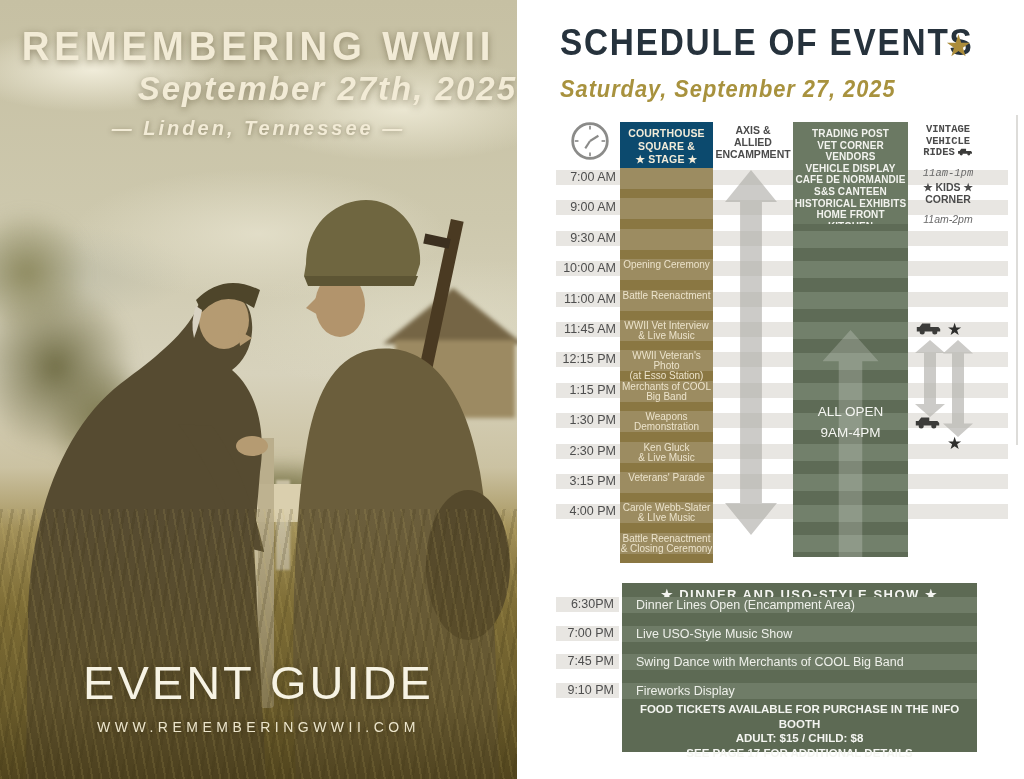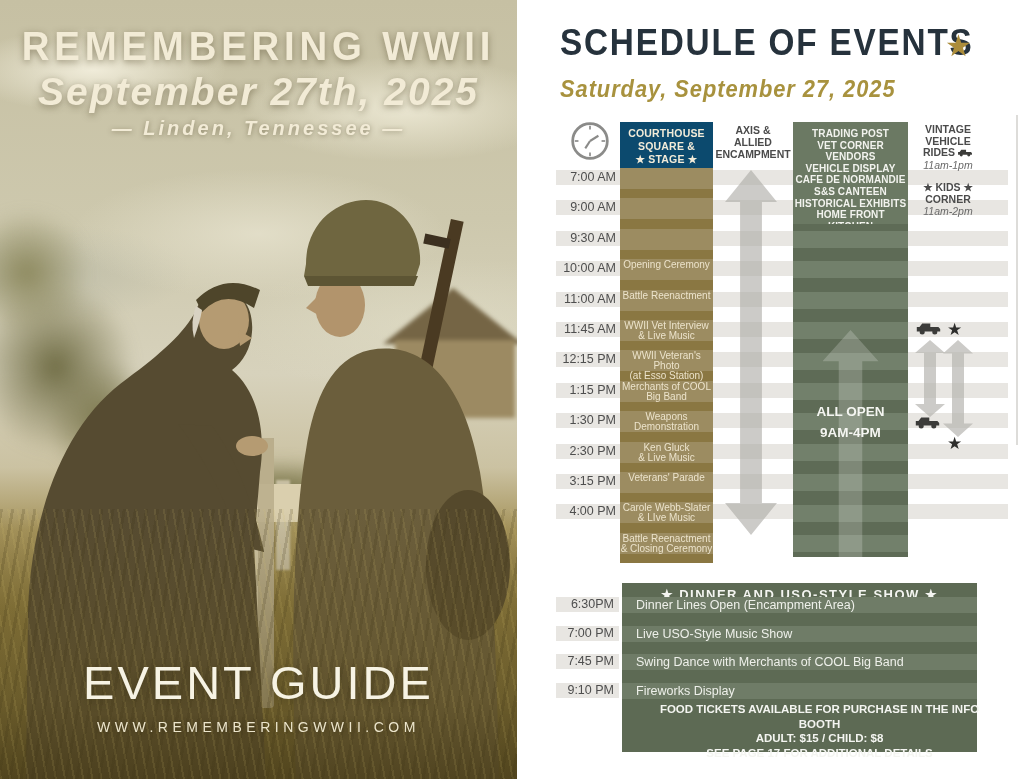--- a/index.html
+++ b/index.html
@@ -38,22 +38,22 @@
       repeating-linear-gradient(90deg, rgba(205,197,170,.9) 0 14px, rgba(205,197,170,0) 14px 34px);}
   .grass-tex{position:absolute;left:0;bottom:0;width:100%;height:270px;
     background:
       repeating-linear-gradient(100deg, rgba(60,50,20,.18) 0 3px, rgba(60,50,20,0) 3px 11px),
       repeating-linear-gradient(80deg, rgba(210,190,110,.12) 0 2px, rgba(210,190,110,0) 2px 9px),
       linear-gradient(180deg, rgba(138,120,60,0) 0%, rgba(95,81,38,.55) 70%, rgba(74,62,26,.8) 100%);}
   .figures{position:absolute;inset:0;}
   .poster-text{position:absolute;left:0;width:100%;text-align:center;color:#f2ebd6;}
   .p-title{top:24px;font-size:40px;font-weight:700;letter-spacing:5px;
            text-shadow:0 2px 8px rgba(80,70,40,.5);transform:scaleX(.96);}
-  .p-date{top:70px;font-size:39px;font-weight:700;font-style:italic;letter-spacing:2px;
-          text-shadow:0 2px 7px rgba(80,70,40,.5);}
+  .p-date{top:70px;font-size:33px;font-weight:700;font-style:italic;letter-spacing:2px;
+          text-shadow:0 2px 7px rgba(80,70,40,.5);text-align:right;}
   .p-loc{top:117px;font-size:20px;font-weight:700;font-style:italic;letter-spacing:3px;
          text-shadow:0 1px 5px rgba(80,70,40,.5);}
   .p-guide{top:655px;font-size:47px;font-weight:400;letter-spacing:3px;color:#f7f3e4;
            text-shadow:0 2px 10px rgba(50,42,15,.55);}
   .p-web{top:719px;font-size:14px;font-weight:400;letter-spacing:4.5px;color:#ece5cc;
          text-shadow:0 1px 6px rgba(50,42,15,.55);}
 
   
   .sched-page{position:absolute;left:517px;top:0;width:507px;height:779px;background:#ffffff;}
   .s-title{position:absolute;left:43px;top:22px;font-size:37px;font-weight:700;color:#26323c;
@@ -85,26 +85,26 @@
     clip-path:polygon(50% 0,100% 8.8%,71% 8.8%,71% 91.2%,100% 91.2%,50% 100%,0 91.2%,29% 91.2%,29% 8.8%,0 8.8%);}
 
   .col-trading{position:absolute;left:237px;top:-46px;width:115px;height:435px;}
   .trade-head{height:102px;box-sizing:border-box;padding-top:6px;background:#6b7963;text-align:center;
               color:#f2f3ee;font-size:10px;font-weight:700;line-height:11.6px;letter-spacing:.1px;}
   .trade-body{position:absolute;left:0;top:102px;width:100%;height:333px;
               background:repeating-linear-gradient(180deg,#5e6b56 0 7px,#72806b 7px 24px,#5e6b56 24px 30.4px);}
   .arrow-trade{left:29.5px;top:106px;width:56px;height:284px;background:rgba(255,255,255,.2);
     clip-path:polygon(50% 0,100% 11%,71% 11%,71% 89%,100% 89%,50% 100%,0 89%,29% 89%,29% 11%,0 11%);}
   .trade-note{position:absolute;left:0;top:178px;width:100%;text-align:center;color:#f5f6f2;
-              font-size:13.5px;font-weight:700;line-height:20.5px;}
+              font-size:13.5px;font-weight:400;line-height:20.5px;}
   .trade-note p{margin:0 0 19px 0;}
 
   .extras-head{position:absolute;left:346px;top:-44px;width:92px;text-align:center;
-               font-size:10.5px;font-weight:700;line-height:11.5px;color:#4b4b4b;}
-  .extras-time{font-size:10.5px;font-weight:400;font-style:italic;color:#6a6a6a;margin-top:1px;}
+               font-size:10.5px;font-weight:700;line-height:11.5px;color:#4b4b4b;font-family:Liberation Mono, monospace;}
+  .extras-time{font-size:10.5px;font-weight:400;font-style:italic;color:#6a6a6a;margin-top:9px;}
   .extras-kids{position:absolute;left:346px;top:14px;width:92px;text-align:center;
                font-size:10.5px;font-weight:700;line-height:11.5px;color:#4b4b4b;}
   .mini-car{display:inline-block;vertical-align:-1px;margin-left:2px;}
   .icon-car{position:absolute;width:27px;height:16px;}
   .car-1{left:359px;top:152px;}
   .car-2{left:358px;top:246px;}
   .icon-star{position:absolute;font-size:17px;color:#2e2e2c;line-height:17px;}
   .star-1{left:391px;top:153px;}
   .star-2{left:391px;top:267px;}
   .arrow-v1{left:359px;top:172px;width:30px;height:77px;background:rgba(183,181,177,.7);
@@ -118,21 +118,21 @@
   .dinner-head{padding-top:4px;text-align:center;color:#f4f5f1;font-size:13px;font-weight:700;
                letter-spacing:1.5px;}
   .dinner-rows{position:absolute;left:0;top:15px;width:452px;}
   .d-row{position:relative;height:28.5px;}
   .d-stripe{position:absolute;left:0;top:2px;width:63px;height:15px;background:#e8e6e2;}
   .d-time{position:absolute;left:0;top:2px;width:58px;height:15px;line-height:15px;text-align:right;
           font-size:12.5px;color:#4e4e4e;}
   .d-band{position:absolute;left:66px;top:2px;width:355px;height:16px;background:#6f7c67;}
   .d-event{position:absolute;left:80px;top:2px;height:16px;line-height:16px;font-size:12.5px;color:#eef0ea;}
   .dinner-foot{position:absolute;left:66px;top:122px;width:355px;text-align:center;color:#f4f5f1;
-               font-size:11.5px;font-weight:700;line-height:14.5px;padding-left:20px;}
+               font-size:11.5px;font-weight:700;line-height:14.5px;}
   .edge-line{position:absolute;left:499px;top:115px;width:2px;height:330px;background:#dddcd9;}
 </style>
 </head>
 <body>
 
 <div class="page">
 
   <section class="poster">
     <div class="sky-clouds"></div>
     <div class="trees-left"></div>

